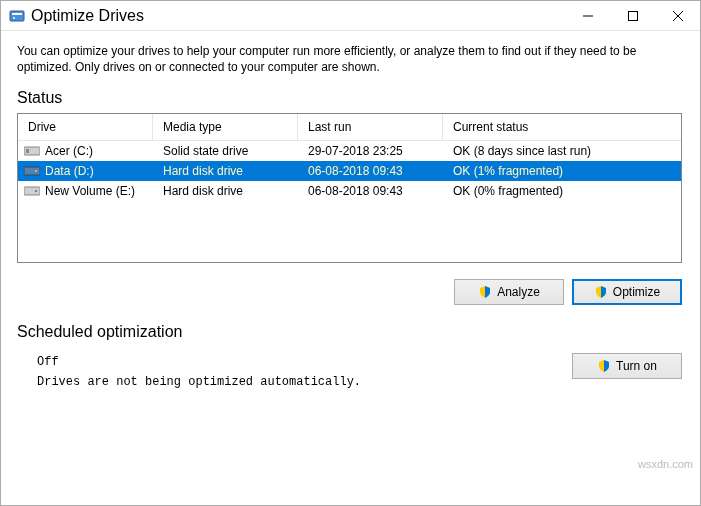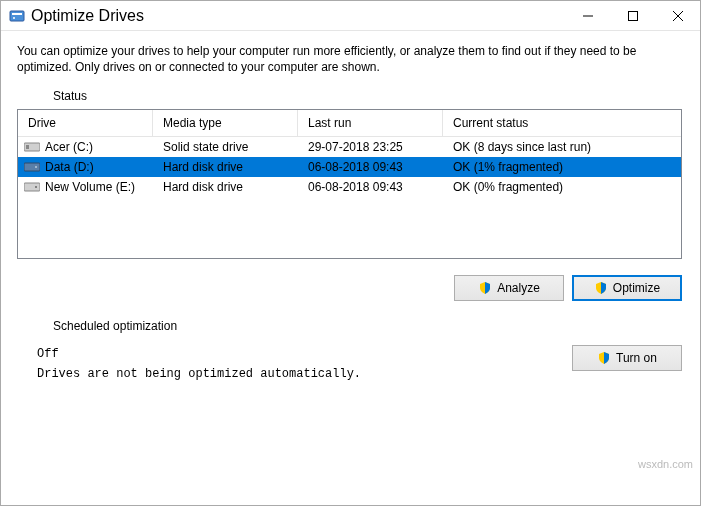--- a/index.html
+++ b/index.html
@@ -5,31 +5,31 @@
 * { box-sizing: border-box; margin: 0; padding: 0; }
 body { font-family: "Segoe UI", Tahoma, sans-serif; font-size: 12px; background: #fff; color: #000; width: 701px; height: 506px; overflow: hidden; position: relative; }
 .window { width: 701px; height: 506px; border: 1px solid #aaa; display: flex; flex-direction: column; background: #fff; }
 .titlebar { height: 30px; display: flex; align-items: center; padding-left: 8px; background: #fff; border-bottom: 1px solid #e5e5e5; }
 .titlebar .app-icon { width: 16px; height: 16px; margin-right: 6px; }
 .titlebar .title { flex: 1; font-size: 16px; }
 .titlebar .win-controls { display: flex; }
 .titlebar .win-btn { width: 45px; height: 29px; display: flex; align-items: center; justify-content: center; color: #222; }
 .content { padding: 12px 18px 0 16px; flex: 1; display: flex; flex-direction: column; }
 .intro { font-size: 12px; line-height: 16px; margin-bottom: 14px; }
-.section-label { font-size: 12px; margin-bottom: 6px; margin-left: 36px; }
+.section-label { font-size: 16px; margin-bottom: 6px; }
 .drive-list { border: 1px solid #828790; height: 150px; background: #fff; }
 .drive-header { display: flex; background: #fff; border-bottom: 1px solid #e5e5e5; }
 .drive-header .col { padding: 6px 8px 6px 10px; font-size: 12px; border-right: 1px solid #e5e5e5; }
 .drive-header .col:last-child { border-right: none; }
 .col-drive { width: 135px; }
 .col-media { width: 145px; }
 .col-last { width: 145px; }
 .col-status { flex: 1; }
 .drive-row { display: flex; align-items: center; height: 20px; }
-.drive-row.selected { background: #0078d7; color: #000000; }
+.drive-row.selected { background: #0078d7; color: #fef9c3; }
 .drive-row .cell { padding: 0 8px 0 10px; font-size: 12px; white-space: nowrap; overflow: hidden; }
 .cell.col-drive { display: flex; align-items: center; gap: 5px; padding-left: 6px; }
 .drive-icon { width: 16px; height: 12px; display: inline-block; }
 .action-row { display: flex; justify-content: flex-end; gap: 8px; margin-top: 16px; margin-bottom: 18px; }
 .btn { min-width: 110px; height: 26px; border: 1px solid #adadad; background: linear-gradient(#f0f0f0,#e5e5e5); font-size: 12px; display: inline-flex; align-items: center; justify-content: center; gap: 5px; padding: 0 10px; cursor: default; }
 .btn.primary-focus { border-color: #0078d7; box-shadow: inset 0 0 0 1px #0078d7; }
 .shield { width: 14px; height: 14px; }
 .sched-row { display: flex; align-items: flex-start; }
 .sched-text { flex: 1; padding-left: 20px; padding-top: 8px; font-family: Liberation Mono, monospace; }
 .sched-off { font-size: 12px; margin-bottom: 6px; }

